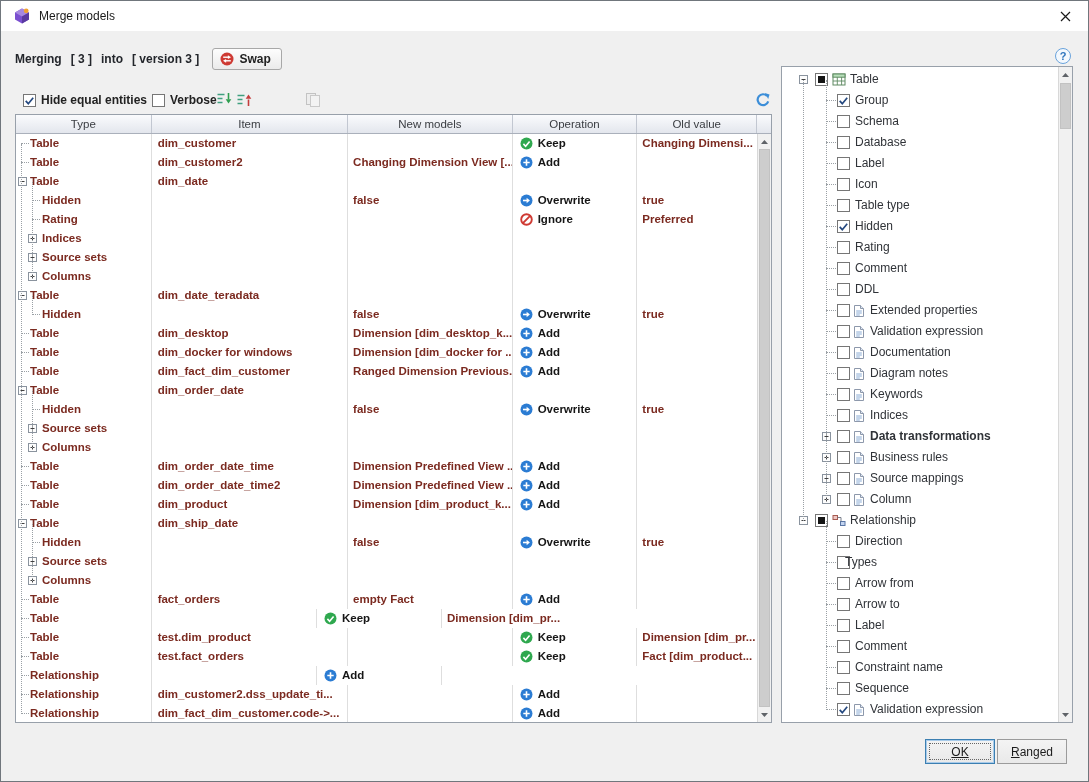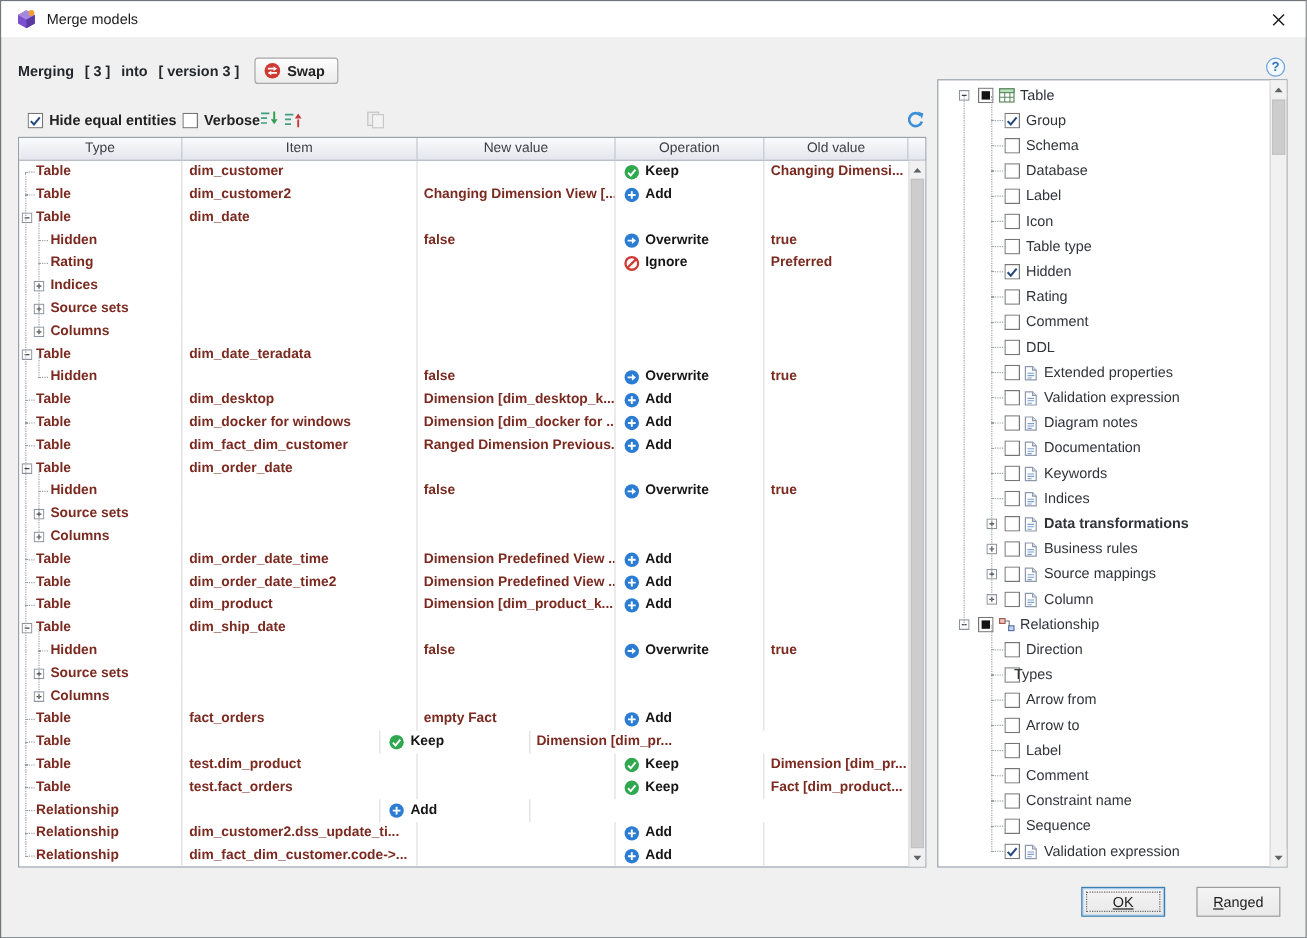--- a/index.html
+++ b/index.html
@@ -55,21 +55,21 @@
 .tree { position:absolute; left:780px; top:65px; width:292px; height:657px; background:#fff; border:1px solid #98a0aa; }
 .tree-body { position:absolute; left:0; top:0; right:14px; bottom:0; overflow:hidden; padding-top:2px; }
 .tree-row { position:relative; height:21px; }
 .tr-tick { position:absolute; left:44px; top:10px; width:10px; border-top:1px dotted #9aa0a5; }
 .tr-exp { position:absolute; top:6px; display:inline-flex; }
 .tr-cb { position:absolute; top:4px; display:inline-flex; }
 .tr-icon { position:absolute; top:4px; display:inline-flex; }
 .tr-label { position:absolute; top:0; line-height:21px; font-size:12px; color:#303338; white-space:nowrap; }
 
 .btn { position:absolute; top:738px; width:70px; height:25px; background:linear-gradient(#f4f4f4,#e9e9e9); border:1px solid #9b9b9b; font-size:12px; color:#1c1c1c; display:flex; align-items:center; justify-content:center; font-family:"Liberation Sans",sans-serif; }
-.btn.ok { left:900px; border:1px solid #3c7fb1; box-shadow:inset 0 0 0 1px #a8cbea; }
+.btn.ok { left:924px; border:1px solid #3c7fb1; box-shadow:inset 0 0 0 1px #a8cbea; }
 .btn.ok::after { content:''; position:absolute; inset:3px; border:1px dotted #666; pointer-events:none; }
 .btn.cancel { left:996px; }
 .ok-label { text-decoration:underline; }
 .cancel-label { display:block; }
 .cancel-label::first-letter { text-decoration:underline; }
 </style>
 </head>
 <body>
 
 <div class="window">
@@ -157,21 +157,21 @@
         <path d="M13.2 9.3A5.4 5.4 0 1 1 12.1 4.1" fill="none" stroke="#3c8ed8" stroke-width="2.2"></path>
         <path d="M9.9 1l4.6 1.5-1.3 4.4z" fill="#3c8ed8"></path>
       </svg>
     </span>
   </div>
 
   <div class="grid">
     <div class="grid-header">
       <div class="gh-cell" style="width:136px">Type</div>
       <div class="gh-cell" style="width:197px">Item</div>
-      <div class="gh-cell" style="width:165px">New value</div>
+      <div class="gh-cell" style="width:165px">New models</div>
       <div class="gh-cell" style="width:125px">Operation</div>
       <div class="gh-cell" style="width:120px">Old value</div>
       <div class="gh-cell" style="width:14px;border-right:none"></div>
     </div>
     <div class="grid-body">
         <div class="grid-row">
           <div class="cell c-type">
             <span class="tick" style="left: 5px;"></span>
             <span class="tname" style="left: 14px;">Table</span>
           </div>
@@ -882,37 +882,37 @@
               <rect x="0.5" y="0.5" width="12" height="12" fill="#fff" stroke="#767676"></rect>
             </svg>
           </span>
           <span class="tr-icon" style="left: 71px;">
             <svg width="12" height="14" viewBox="0 0 12 14">
               <path d="M1.5 1.5h6l3 3v8h-9z" fill="#fff" stroke="#8d98ab"></path>
               <path d="M7.5 1.5v3h3" fill="#dfe8f5" stroke="#8d98ab"></path>
               <path d="M3.2 7h5.6M3.2 9h5.6M3.2 11h3.6" stroke="#7aa0cf" stroke-width="0.9"></path>
             </svg>
           </span>
-          <span class="tr-label" style="left: 88px;">Diagram notes</span>
+          <span class="tr-label" style="left: 88px;">Documentation</span>
         </div>
         <div class="tree-row">
           <span class="tr-tick"></span>
           <span class="tr-cb" style="left: 55px;">
             <svg width="13" height="13" viewBox="0 0 13 13">
               <rect x="0.5" y="0.5" width="12" height="12" fill="#fff" stroke="#767676"></rect>
             </svg>
           </span>
           <span class="tr-icon" style="left: 71px;">
             <svg width="12" height="14" viewBox="0 0 12 14">
               <path d="M1.5 1.5h6l3 3v8h-9z" fill="#fff" stroke="#8d98ab"></path>
               <path d="M7.5 1.5v3h3" fill="#dfe8f5" stroke="#8d98ab"></path>
               <path d="M3.2 7h5.6M3.2 9h5.6M3.2 11h3.6" stroke="#7aa0cf" stroke-width="0.9"></path>
             </svg>
           </span>
-          <span class="tr-label" style="left: 88px;">Documentation</span>
+          <span class="tr-label" style="left: 88px;">Diagram notes</span>
         </div>
         <div class="tree-row">
           <span class="tr-tick"></span>
           <span class="tr-cb" style="left: 55px;">
             <svg width="13" height="13" viewBox="0 0 13 13">
               <rect x="0.5" y="0.5" width="12" height="12" fill="#fff" stroke="#767676"></rect>
             </svg>
           </span>
           <span class="tr-icon" style="left: 71px;">
             <svg width="12" height="14" viewBox="0 0 12 14">

